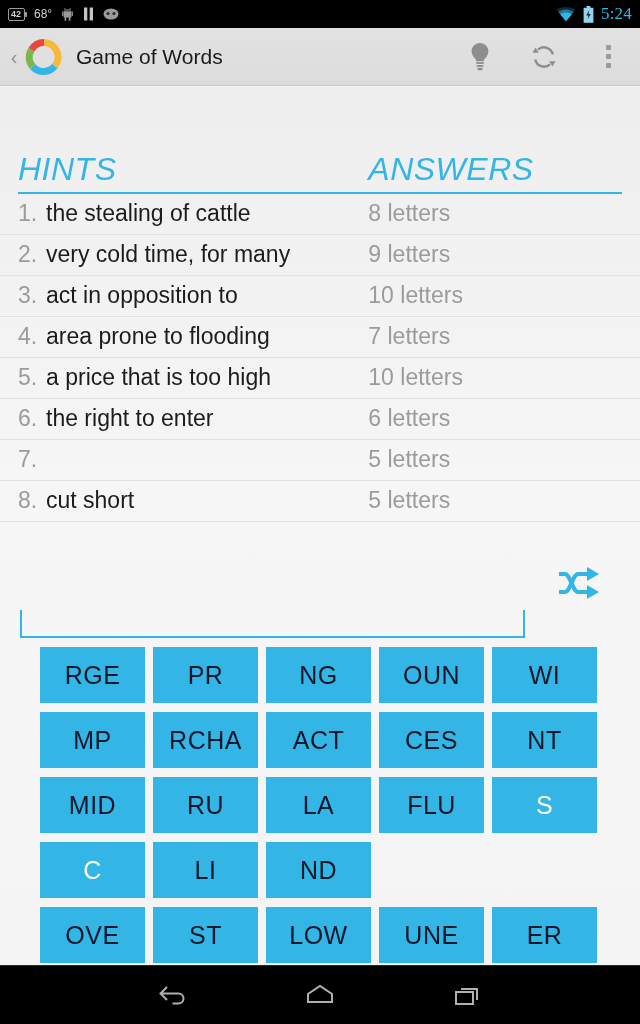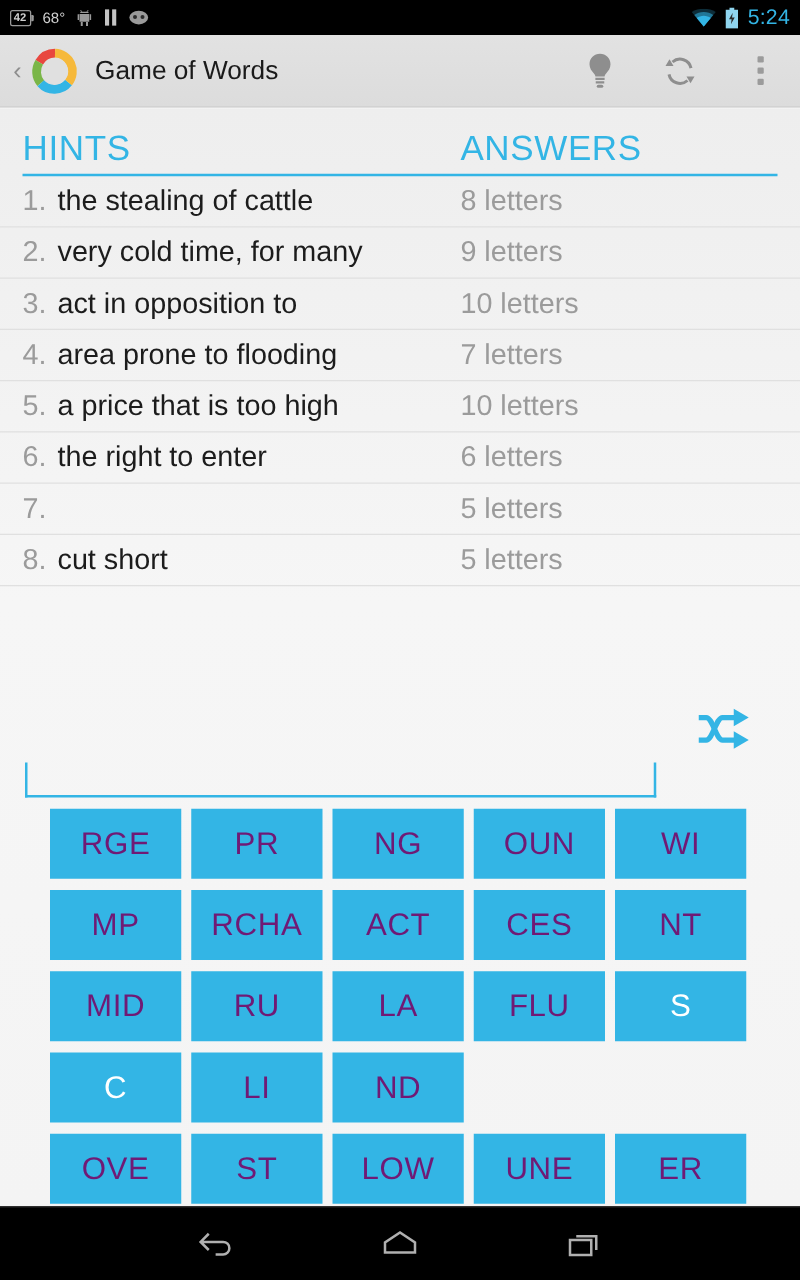--- a/index.html
+++ b/index.html
@@ -22,21 +22,21 @@
   .sb-batt-num {
     border:1.5px solid #9a9a9a; border-radius:2px;
     font-size:9px; line-height:11px; padding:0 3px 0 2px;
     color:#cfcfcf; position:relative; font-weight:bold;
   }
   .sb-batt-num:after{
     content:""; position:absolute; right:-3px; top:3px;
     width:2px; height:5px; background:#9a9a9a; border-radius:0 1px 1px 0;
   }
   .sb-temp { font-size:12px; color:#cfcfcf; }
-  .sb-time { font-size:17px; color:#33b5e5; letter-spacing:.2px; }
+  .sb-time { font-size:17px; color:#33b5e5; letter-spacing:.2px;font-family:Liberation Serif, serif; }
 
   
   .actionbar {
     position:absolute; top:28px; left:0; width:640px; height:58px;
     background:linear-gradient(#e2e2e2,#dcdcdc);
     border-bottom:1px solid #c9c9c9;
     display:flex; align-items:center;
   }
   .ab-back {
     width:16px; margin-left:6px; text-align:center;
@@ -55,22 +55,23 @@
   .dots { display:flex; flex-direction:column; gap:4px; }
 
   
   .content { position:absolute; top:87px; left:0; width:640px; bottom:59px;
              background:linear-gradient(#eeeeee,#f6f6f6 45%,#f4f4f4); }
   .hdr-row {
     display:flex; align-items:flex-end;
     padding:16px 18px 4px 18px;
   }
   .hdr {
-    font-size:28px; color:#33b5e5;
+    font-style:italic; font-size:32px; color:#33b5e5;
     letter-spacing:.5px;
+    margin-top:48px;
   }
   .hdr.hints { width:58%; }
   .hdr.answers { flex:1; }
   .hdr-rule { height:2px; background:#33b5e5; margin:0 18px; }
 
   .hint-row {
     display:flex; align-items:baseline;
     padding:6px 18px 7px 18px;
     border-bottom:1px solid #e0e0e0;
   }
@@ -94,21 +95,21 @@
     font-size:22px; color:#1c1c1c; padding:0 4px 2px 4px;
   }
 
   
   .tiles { position:absolute; top:560px; left:40px; width:572px; }
   .tile-row { display:flex; gap:8px; margin-bottom:9px; }
   .tile {
     width:105px; height:56px;
     background:#33b5e5;
     display:flex; align-items:center; justify-content:center;
-    font-size:25px; color:#701a75; letter-spacing:.5px;
+    font-size:25px; color:#0f172a; letter-spacing:.5px;
   }
   .tile.used { color:#ffffff; }
 
   
   .navbar {
     position:absolute; bottom:0; left:0; width:640px; height:59px;
     background:#000; border-top:1px solid #2a2a2a;
     display:flex; align-items:center; justify-content:space-around;
     padding:0 100px;
   }

